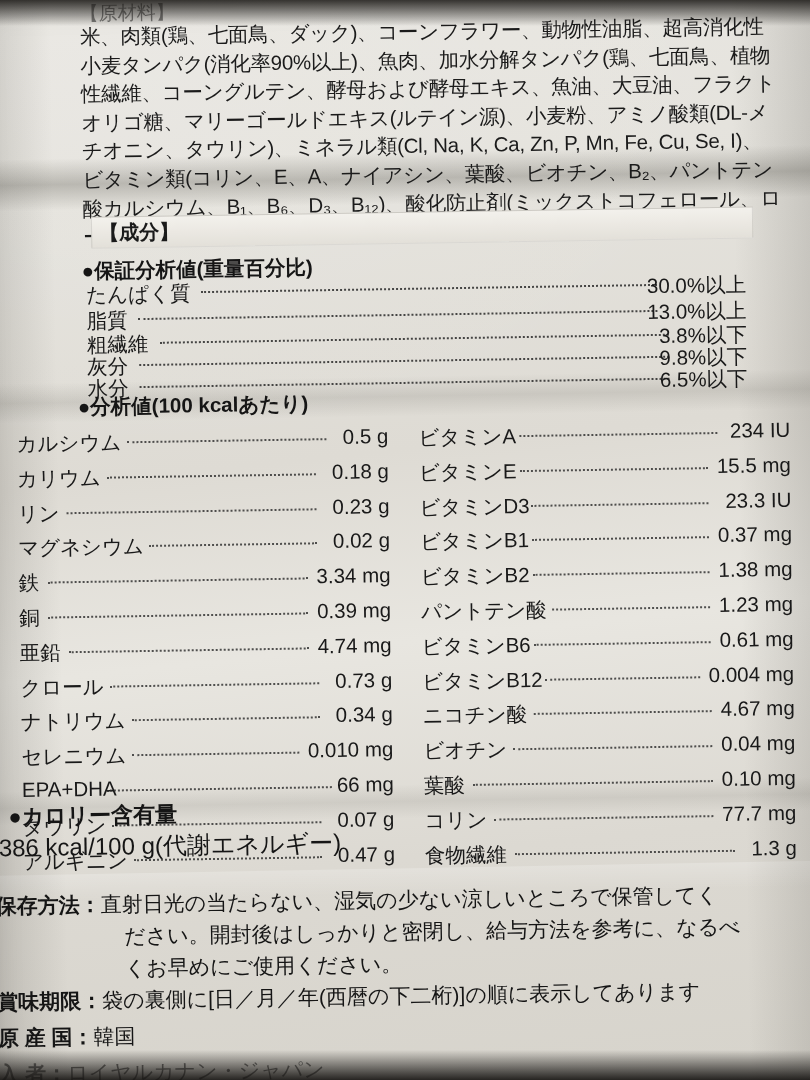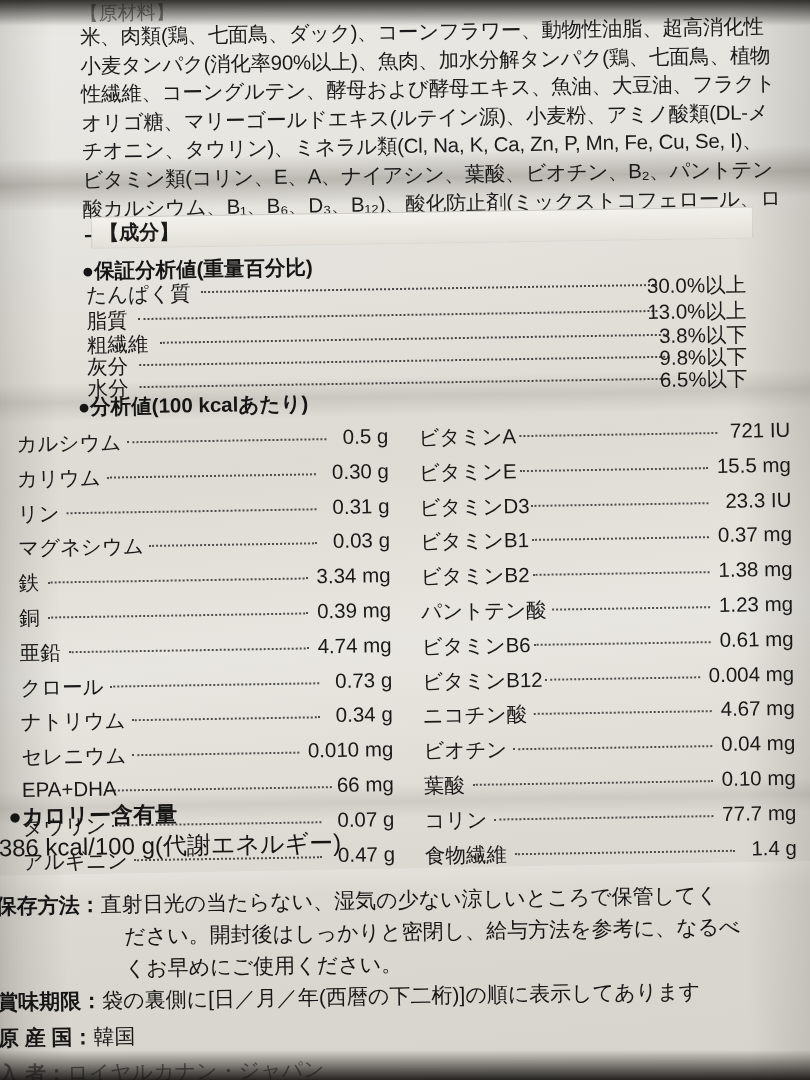--- a/index.html
+++ b/index.html
@@ -146,31 +146,31 @@
 
     <div class="col colL" id="col-left">
         <div class="row">
           <span class="nm">カルシウム</span>
           <span class="dots" style="left: 110.5px; right: 62.5px;"></span>
           <span class="vl">0.5 g</span>
         </div>
         <div class="row">
           <span class="nm">カリウム</span>
           <span class="dots" style="left: 90px; right: 73px;"></span>
-          <span class="vl">0.30 g</span>
+          <span class="vl">0.18 g</span>
         </div>
         <div class="row">
           <span class="nm">リン</span>
           <span class="dots" style="left: 49px; right: 73px;"></span>
-          <span class="vl">0.31 g</span>
+          <span class="vl">0.23 g</span>
         </div>
         <div class="row">
           <span class="nm">マグネシウム</span>
           <span class="dots" style="left: 131px; right: 73px;"></span>
-          <span class="vl">0.03 g</span>
+          <span class="vl">0.02 g</span>
         </div>
         <div class="row">
           <span class="nm">鉄</span>
           <span class="dots" style="left: 28.5px; right: 83.5px;"></span>
           <span class="vl">3.34 mg</span>
         </div>
         <div class="row">
           <span class="nm">銅</span>
           <span class="dots" style="left: 28.5px; right: 83.5px;"></span>
           <span class="vl">0.39 mg</span>
@@ -208,21 +208,21 @@
         <div class="row">
           <span class="nm">アルギニン</span>
           <span class="dots" style="left: 110.5px; right: 73px;"></span>
           <span class="vl">0.47 g</span>
         </div>
       </div>
     <div class="col colR" id="col-right">
         <div class="row">
           <span class="nm">ビタミンA</span>
           <span class="dots" style="left: 101px; right: 73px;"></span>
-          <span class="vl">721 IU</span>
+          <span class="vl">234 IU</span>
         </div>
         <div class="row">
           <span class="nm">ビタミンE</span>
           <span class="dots" style="left: 101px; right: 83.5px;"></span>
           <span class="vl">15.5 mg</span>
         </div>
         <div class="row">
           <span class="nm">ビタミンD3</span>
           <span class="dots" style="left: 112px; right: 83.5px;"></span>
           <span class="vl">23.3 IU</span>
@@ -268,21 +268,21 @@
           <span class="vl">0.10 mg</span>
         </div>
         <div class="row">
           <span class="nm">コリン</span>
           <span class="dots" style="left: 69.5px; right: 83.5px;"></span>
           <span class="vl">77.7 mg</span>
         </div>
         <div class="row">
           <span class="nm">食物繊維</span>
           <span class="dots" style="left: 90px; right: 62.5px;"></span>
-          <span class="vl">1.4 g</span>
+          <span class="vl">1.3 g</span>
         </div>
       </div>
 
     <div class="bullet calorie">●カロリー含有量</div>
     <div class="kcal">386 kcal/100 g(代謝エネルギー)</div>
 
     <div class="foot f1">
       <span class="lbl">保存方法：</span><span>直射日光の当たらない、湿気の少ない涼しいところで保管してく</span>
       <span class="indent">ださい。開封後はしっかりと密閉し、給与方法を参考に、なるべ</span>
       <span class="indent">くお早めにご使用ください。</span>

